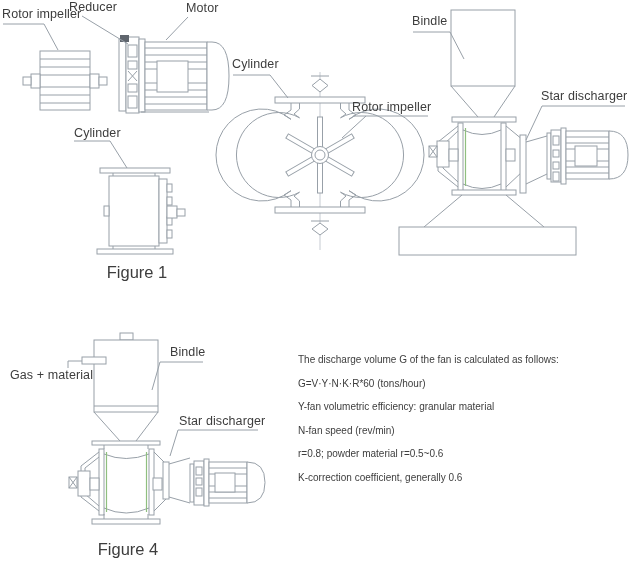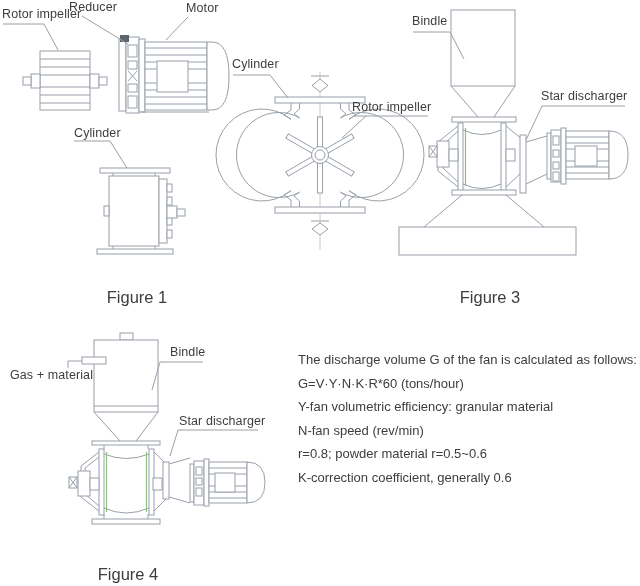--- a/index.html
+++ b/index.html
@@ -7,22 +7,22 @@
     position:relative;width:640px;height:586px;background:var(--background,#fff);
     font-family:"Liberation Sans","DejaVu Sans",sans-serif;overflow:hidden;
   }
   svg.art{position:absolute;left:0;top:0;width:640px;height:586px;}
   .ln{stroke:var(--line,#98a0a8);fill:none;stroke-width:1;}
   .fw{stroke:var(--line,#98a0a8);fill:#fff;stroke-width:1;}
   .cl{stroke:#c6cbd2;fill:none;stroke-width:1;}
   .gr{stroke:var(--accent-green,#8fbf7f);fill:none;stroke-width:1.2;}
   .dk{fill:#5f656d;stroke:none;}
   .lbl{position:absolute;font-size:12.5px;color:var(--text,#3d3d3d);white-space:nowrap;letter-spacing:.1px;}
-  .caption{position:absolute;font-size:16.5px;color:var(--text,#3d3d3d);width:92px;text-align:center;white-space:nowrap;margin-top:25px;}
-  .info{position:absolute;left:298px;top:348px;font-size:13px;color:var(--text,#3d3d3d);}
+  .caption{position:absolute;font-size:16.5px;color:var(--text,#3d3d3d);width:92px;text-align:center;white-space:nowrap;}
+  .info{position:absolute;left:298px;top:348px;font-size:10px;color:var(--text,#3d3d3d);}
   .info .info-line{line-height:23.5px;white-space:nowrap;}
 </style>
 </head>
 <body>
 
 <div class="canvas">
 
   <svg class="art" viewBox="0 0 640 586">
 
     <g>
@@ -237,21 +237,20 @@
   <div class="lbl" style="left:352px;top:100px">Rotor impeller</div>
 
   <div class="lbl" style="left:412px;top:14px">Bindle</div>
   <div class="lbl" style="left:541px;top:89px">Star discharger</div>
 
   <div class="lbl" style="left:10px;top:368px">Gas + material</div>
   <div class="lbl" style="left:170px;top:345px">Bindle</div>
   <div class="lbl" style="left:179px;top:414px">Star discharger</div>
 
   <div class="caption" style="left:91px;top:263px">Figure 1</div>
-  <div class="caption" style="left:444px;top:263px">Figure 3</div>
   <div class="caption" style="left:82px;top:540px">Figure 4</div>
 
   <div class="info">
     <div class="info-line">The discharge volume G of the fan is calculated as follows:</div>
     <div class="info-line">G=V·Y·N·K·R*60 (tons/hour)</div>
     <div class="info-line">Y-fan volumetric efficiency: granular material</div>
     <div class="info-line">N-fan speed (rev/min)</div>
     <div class="info-line">r=0.8; powder material r=0.5~0.6</div>
     <div class="info-line">K-correction coefficient, generally 0.6</div>
   </div>

